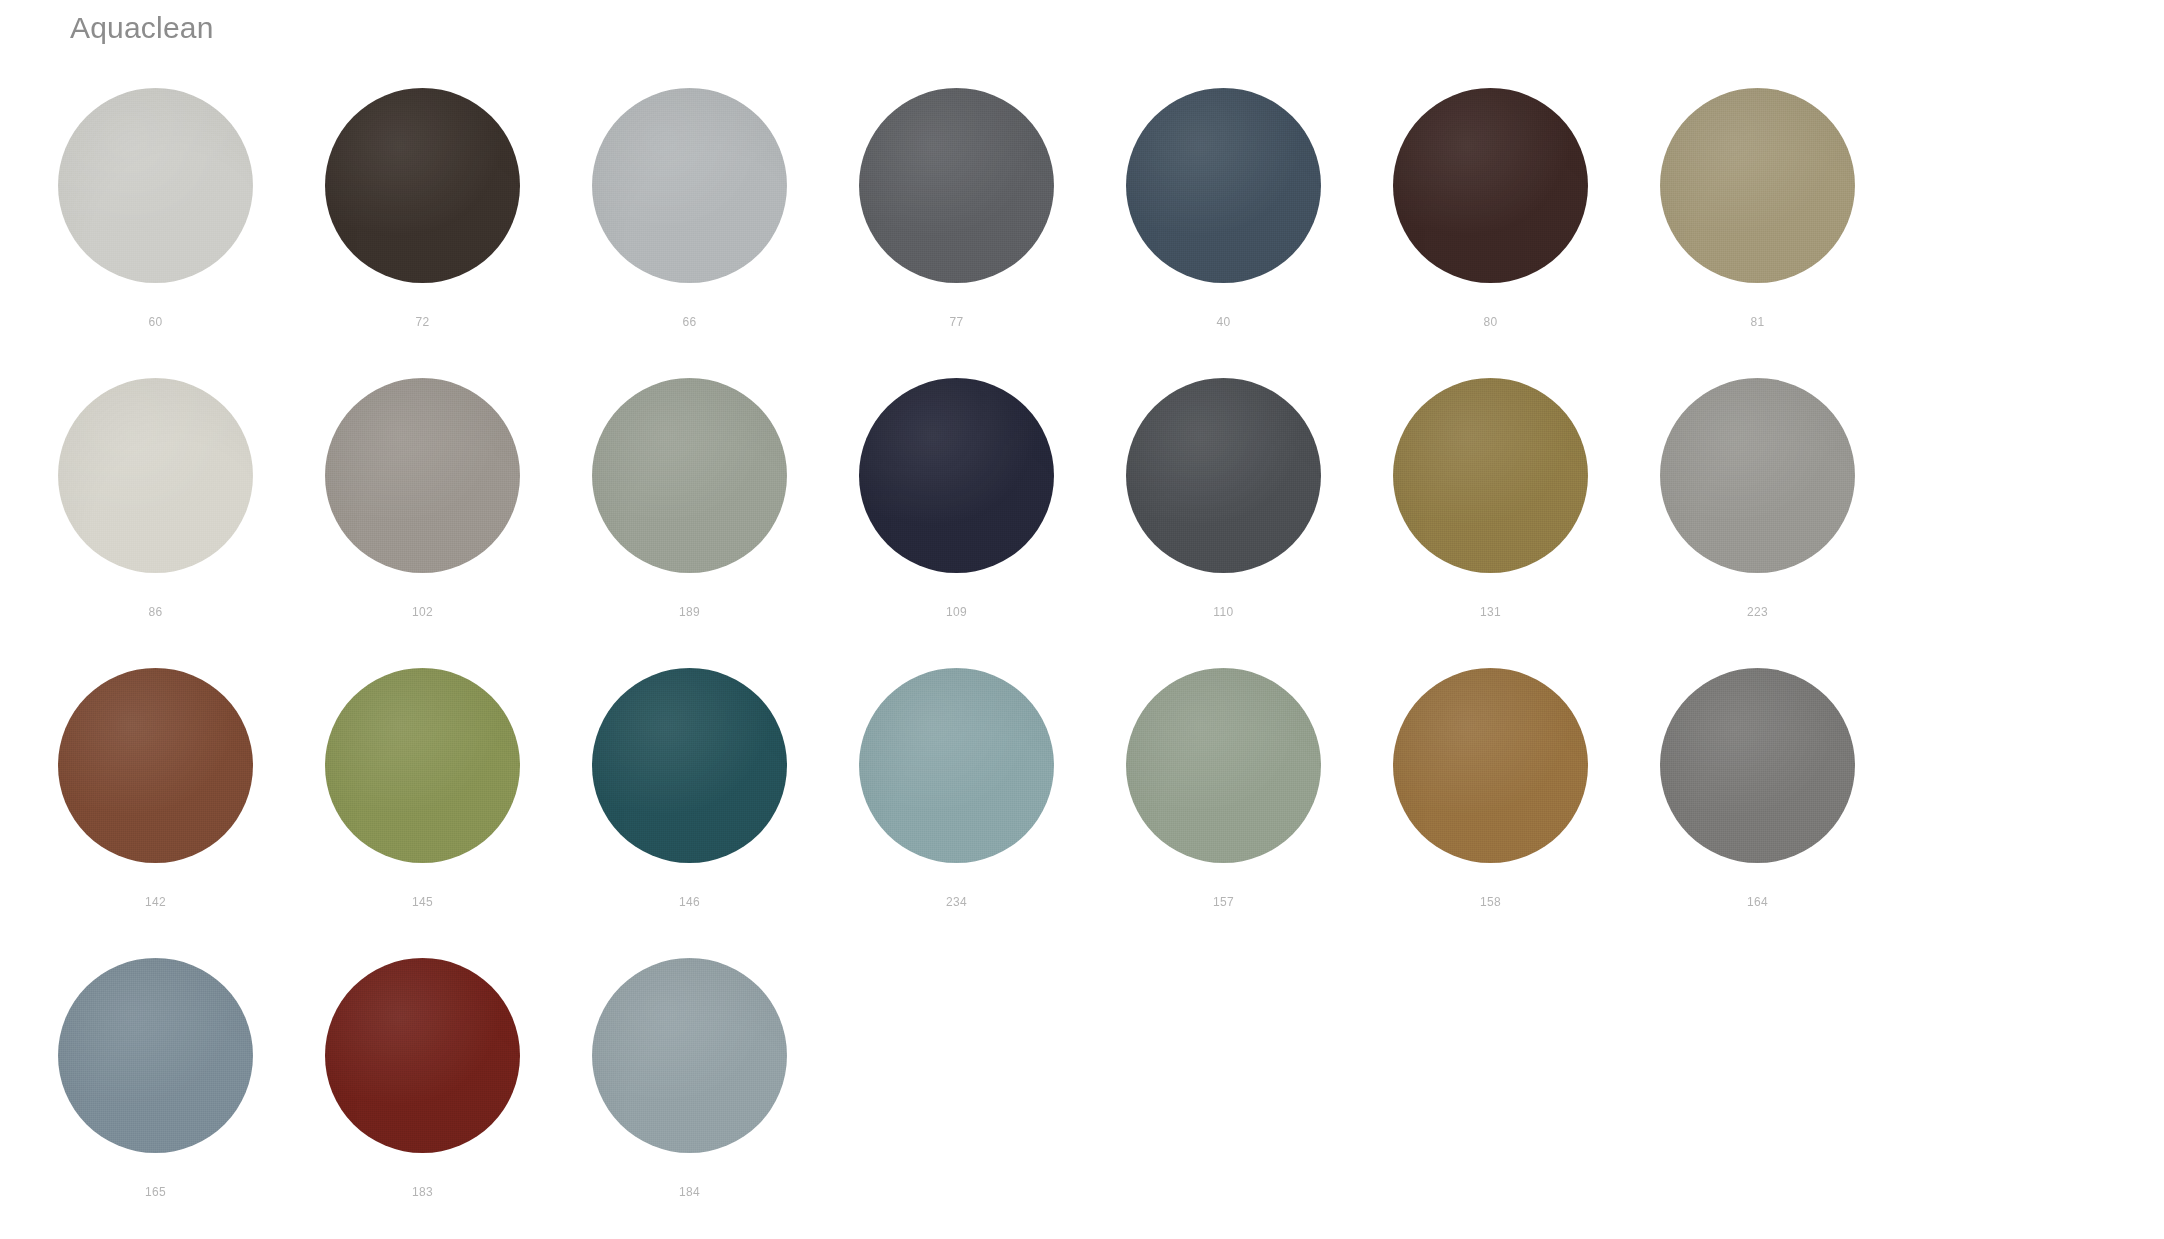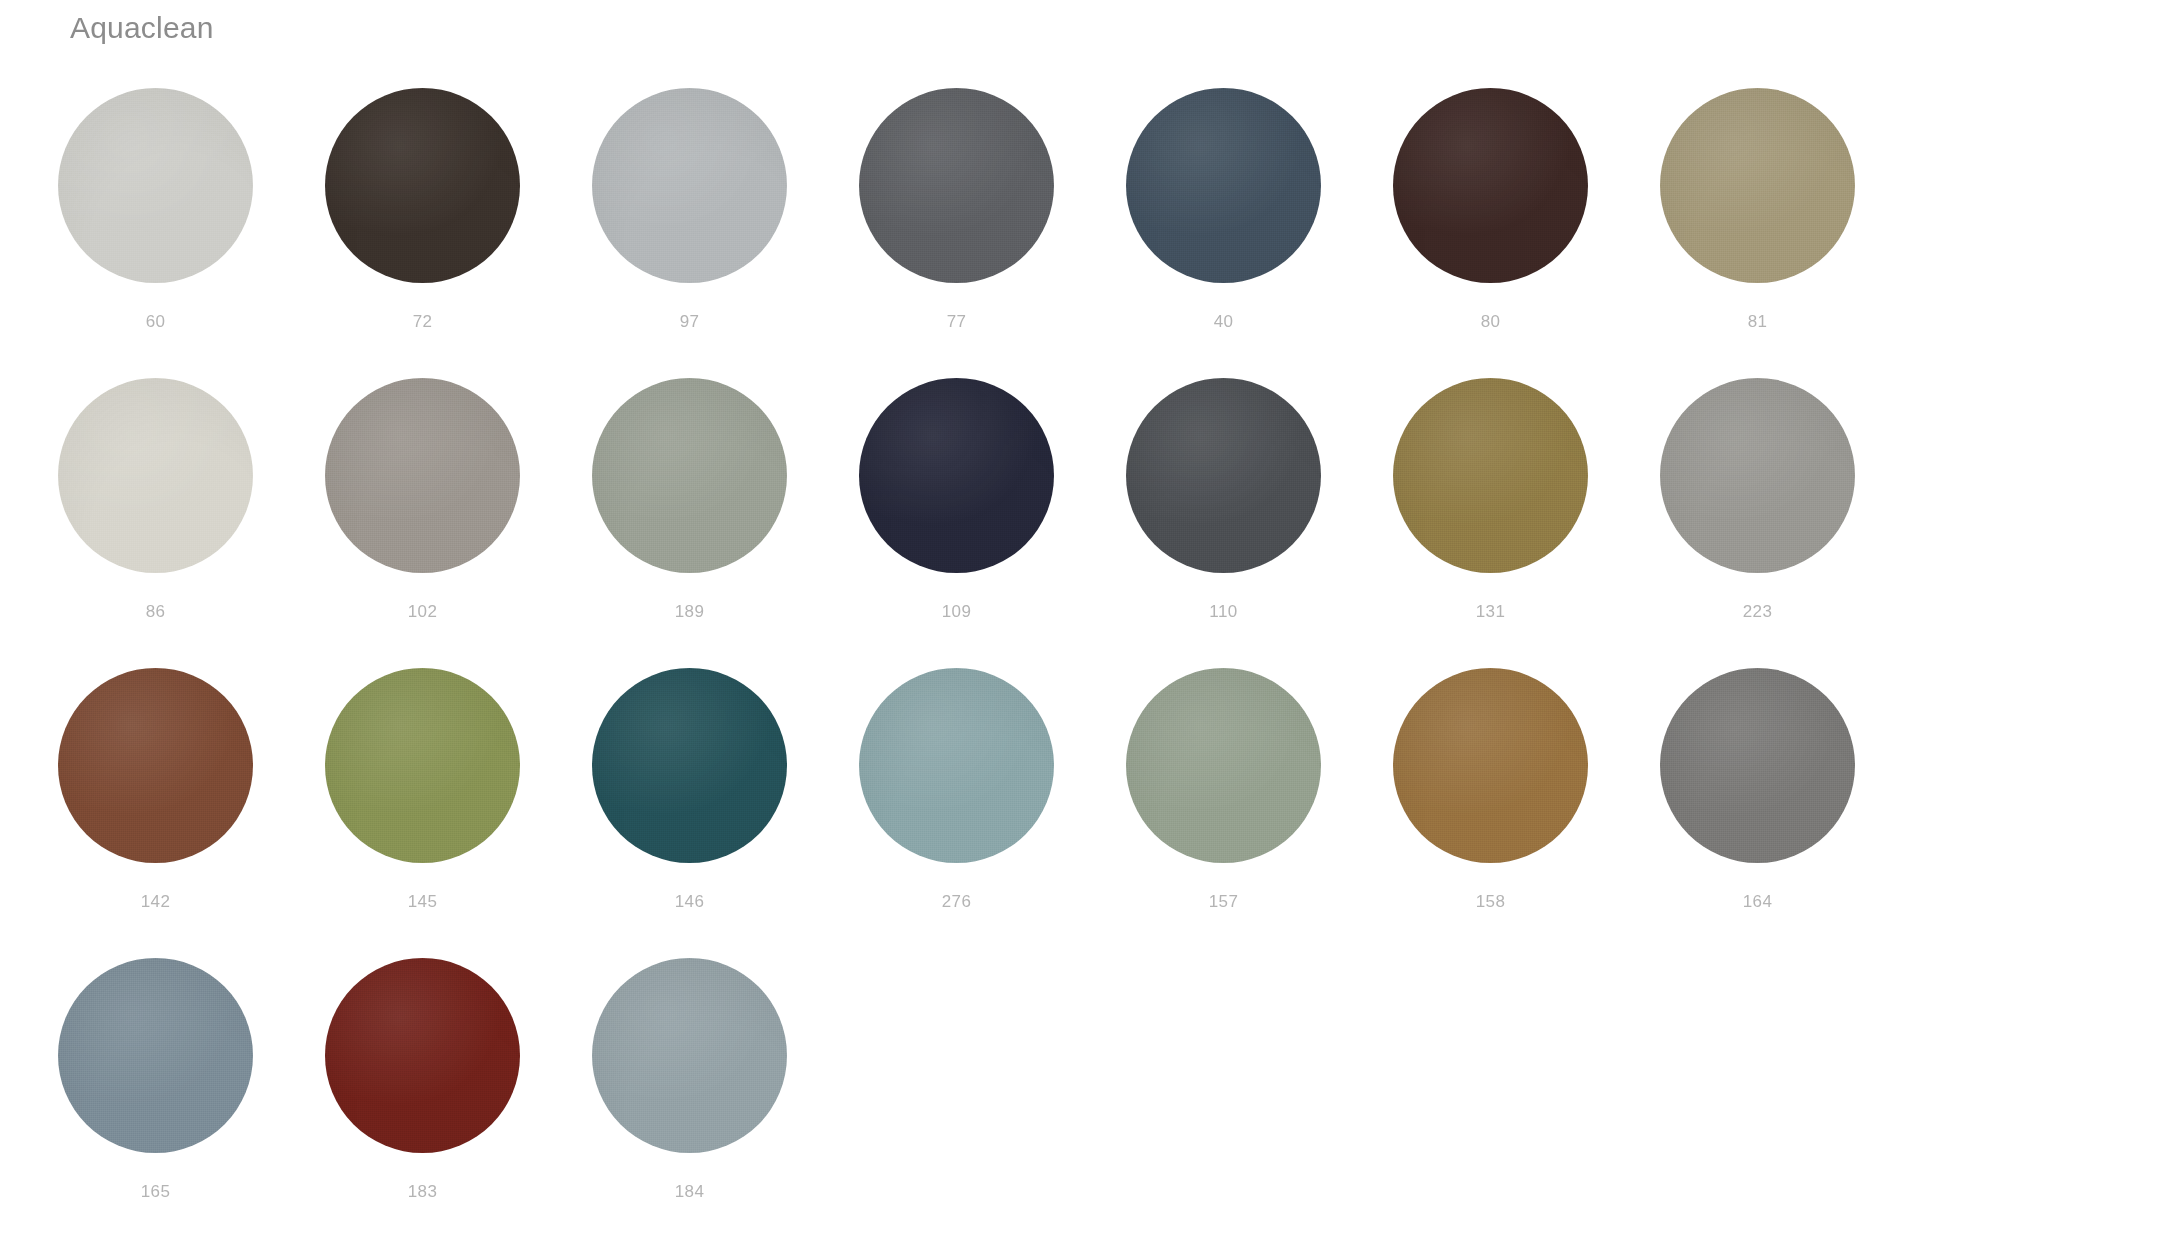--- a/index.html
+++ b/index.html
@@ -97,21 +97,21 @@
         rgba(255,255,255,0.03) 1px,
         rgba(0,0,0,0.018) 1px,
         rgba(0,0,0,0.018) 2px);
     opacity: 0.85;
     pointer-events: none;
     mix-blend-mode: overlay;
   }
 
   .swatch-label {
     margin-top: 28px;
-    font-size: 17px;
+    font-size: 12px;
     font-weight: 400;
     color: #b4b4b4;
     letter-spacing: 0.4px;
     text-align: center;
     line-height: 22px;
   }
 </style>
 </head>
 <body>
 
@@ -127,21 +127,21 @@
     <div class="swatch-cell">
       <div class="swatch-disc-wrap">
         <div class="swatch-disc" style="background-color: rgb(58, 49, 43);"></div>
       </div>
       <div class="swatch-label">72</div>
     </div>
     <div class="swatch-cell">
       <div class="swatch-disc-wrap">
         <div class="swatch-disc" style="background-color: rgb(179, 183, 185);"></div>
       </div>
-      <div class="swatch-label">97</div>
+      <div class="swatch-label">66</div>
     </div>
     <div class="swatch-cell">
       <div class="swatch-disc-wrap">
         <div class="swatch-disc" style="background-color: rgb(92, 94, 98);"></div>
       </div>
       <div class="swatch-label">77</div>
     </div>
     <div class="swatch-cell">
       <div class="swatch-disc-wrap">
         <div class="swatch-disc" style="background-color: rgb(65, 80, 94);"></div>
@@ -217,21 +217,21 @@
     <div class="swatch-cell">
       <div class="swatch-disc-wrap">
         <div class="swatch-disc" style="background-color: rgb(36, 81, 88);"></div>
       </div>
       <div class="swatch-label">146</div>
     </div>
     <div class="swatch-cell">
       <div class="swatch-disc-wrap">
         <div class="swatch-disc" style="background-color: rgb(138, 166, 169);"></div>
       </div>
-      <div class="swatch-label">276</div>
+      <div class="swatch-label">234</div>
     </div>
     <div class="swatch-cell">
       <div class="swatch-disc-wrap">
         <div class="swatch-disc" style="background-color: rgb(148, 160, 142);"></div>
       </div>
       <div class="swatch-label">157</div>
     </div>
     <div class="swatch-cell">
       <div class="swatch-disc-wrap">
         <div class="swatch-disc" style="background-color: rgb(151, 113, 63);"></div>

